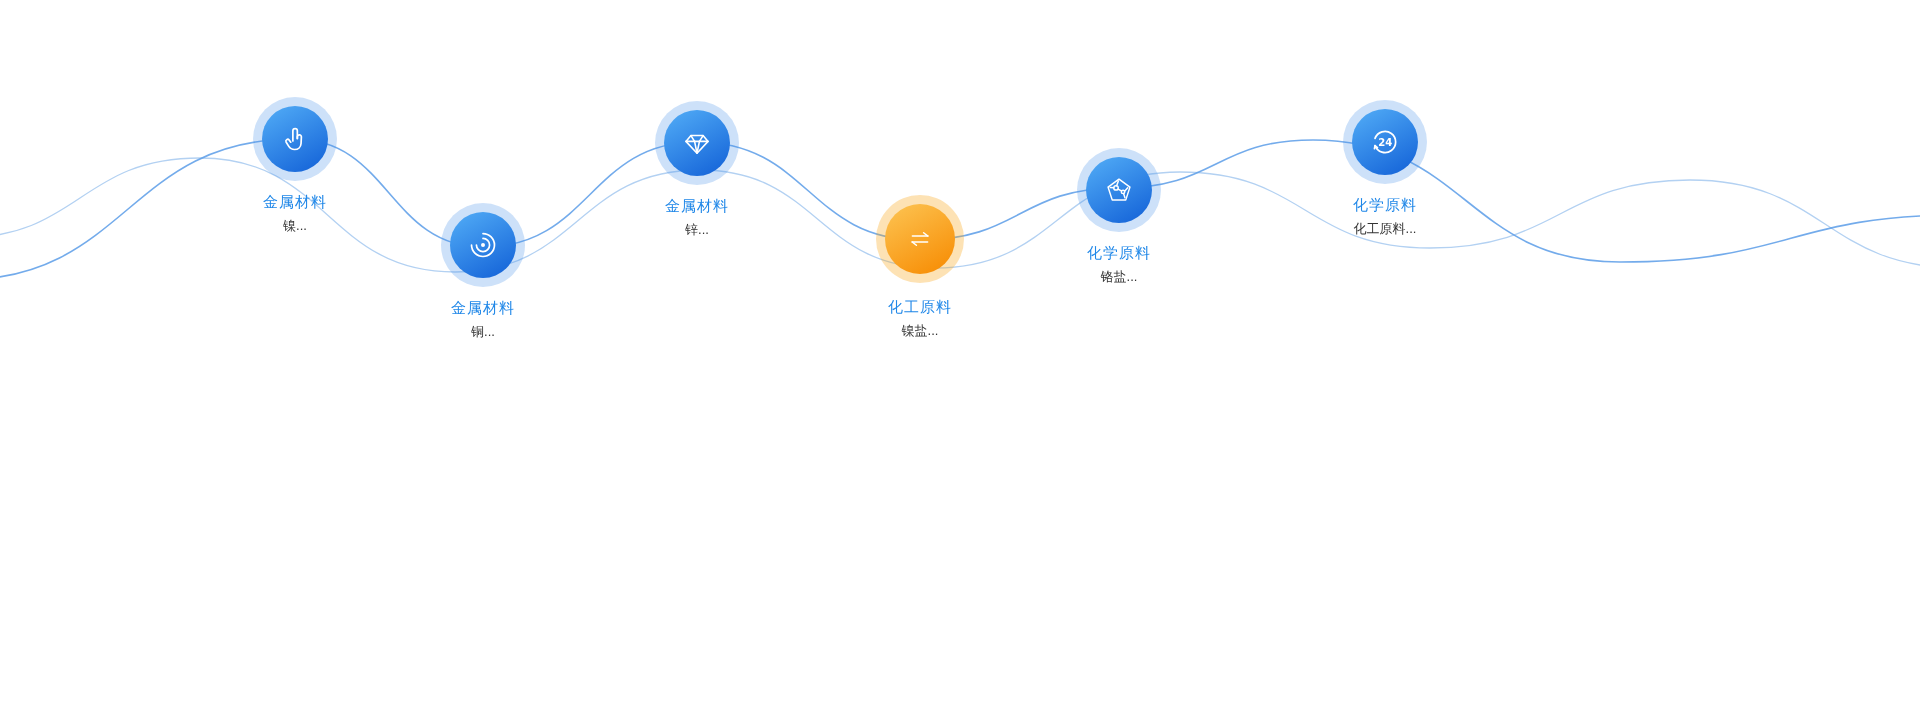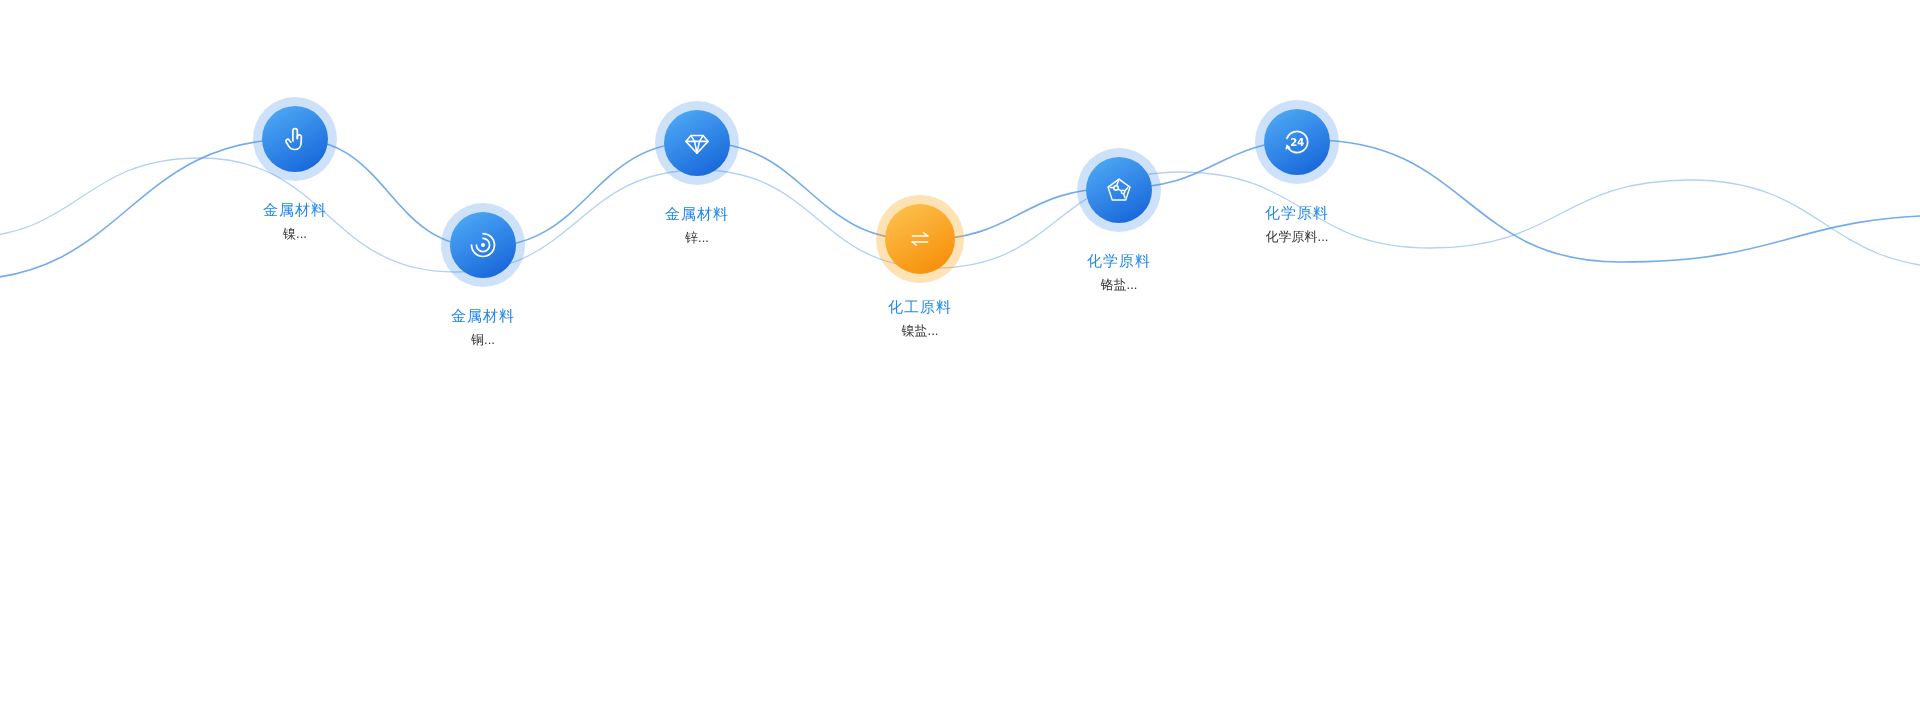--- a/index.html
+++ b/index.html
@@ -35,42 +35,42 @@
   .circle {
     border-radius: 50%;
     display: flex;
     align-items: center;
     justify-content: center;
   }
   .circle.blue   { width: 66px; height: 66px; background: linear-gradient(150deg, #53aef7 0%, #1463d8 95%); }
   .circle.orange { width: 70px; height: 70px; background: linear-gradient(150deg, #fdc554 0%, #f78c03 95%); }
   .icon { display: block; }
   .label {
-    margin-top: 19px;
+    margin-top: 11px;
     font-size: 15px;
     font-weight: 500;
     letter-spacing: 1px;
     color: #1f87e8;
     line-height: 20px;
     white-space: nowrap;
   }
   .node-4 .label { margin-top: 14px; }
   .subtitle {
     margin-top: 5px;
     font-size: 13px;
     color: #333333;
     line-height: 18px;
     white-space: nowrap;
   }
   .node-1 { left: 210px;  top: 97px;  }
   .node-2 { left: 398px;  top: 203px; }
   .node-3 { left: 612px;  top: 101px; }
   .node-4 { left: 835px;  top: 195px; }
   .node-5 { left: 1034px; top: 148px; }
-  .node-6 { left: 1212px; top: 100px; }
+  .node-6 { left: 1300px; top: 100px; }
 </style>
 </head>
 <body>
 
 <div class="stage">
 
   <svg class="wave" width="1920" height="718" viewBox="0 0 1920 718" fill="none">
     <path d="M -40 238 C 80 238 80 158 200 158 C 327.5 158 327.5 272 455 272 C 577.5 272 577.5 170 700 170 C 817.5 170 817.5 268 935 268 C 1057.5 268 1057.5 172 1180 172 C 1305 172 1305 248 1430 248 C 1560 248 1560 180 1690 180 C 1825 180 1825 268 1960 268" stroke="#b3d1f2" stroke-width="1.3" fill="none"></path>
     <path d="M -40 280 C 127.5 280 127.5 139 295 139 C 389 139 389 247 483 247 C 590 247 590 142 697 142 C 808.5 142 808.5 240 920 240 C 1019.5 240 1019.5 188 1119 188 C 1216 188 1216 140 1313 140 C 1466.5 140 1466.5 262 1620 262 C 1790 262 1790 215 1960 215" stroke="#5b9ce8" stroke-width="1.6" opacity="0.85" fill="none"></path>
   </svg>
@@ -154,16 +154,16 @@
     <div class="halo blue">
       <div class="circle blue">
         <svg class="icon" width="34" height="34" viewBox="0 0 32 32" fill="none" stroke="#ffffff" stroke-width="1.6" stroke-linecap="round" stroke-linejoin="round">
           <path d="M6.6 12.6 A10 10 0 1 1 6.6 19.4"></path>
           <path d="M6.07 22.35 L6.6 19.4 L8.89 21.33"></path>
           <text x="16.3" y="19.6" text-anchor="middle" font-size="9.5" font-weight="600" fill="#ffffff" stroke="none" font-family="'DejaVu Sans', sans-serif">24</text>
         </svg>
       </div>
     </div>
     <div class="label">化学原料</div>
-    <div class="subtitle">化学原料...</div>
+    <div class="subtitle">化工原料...</div>
   </div>
 
 </div>
 
 </body></html>

